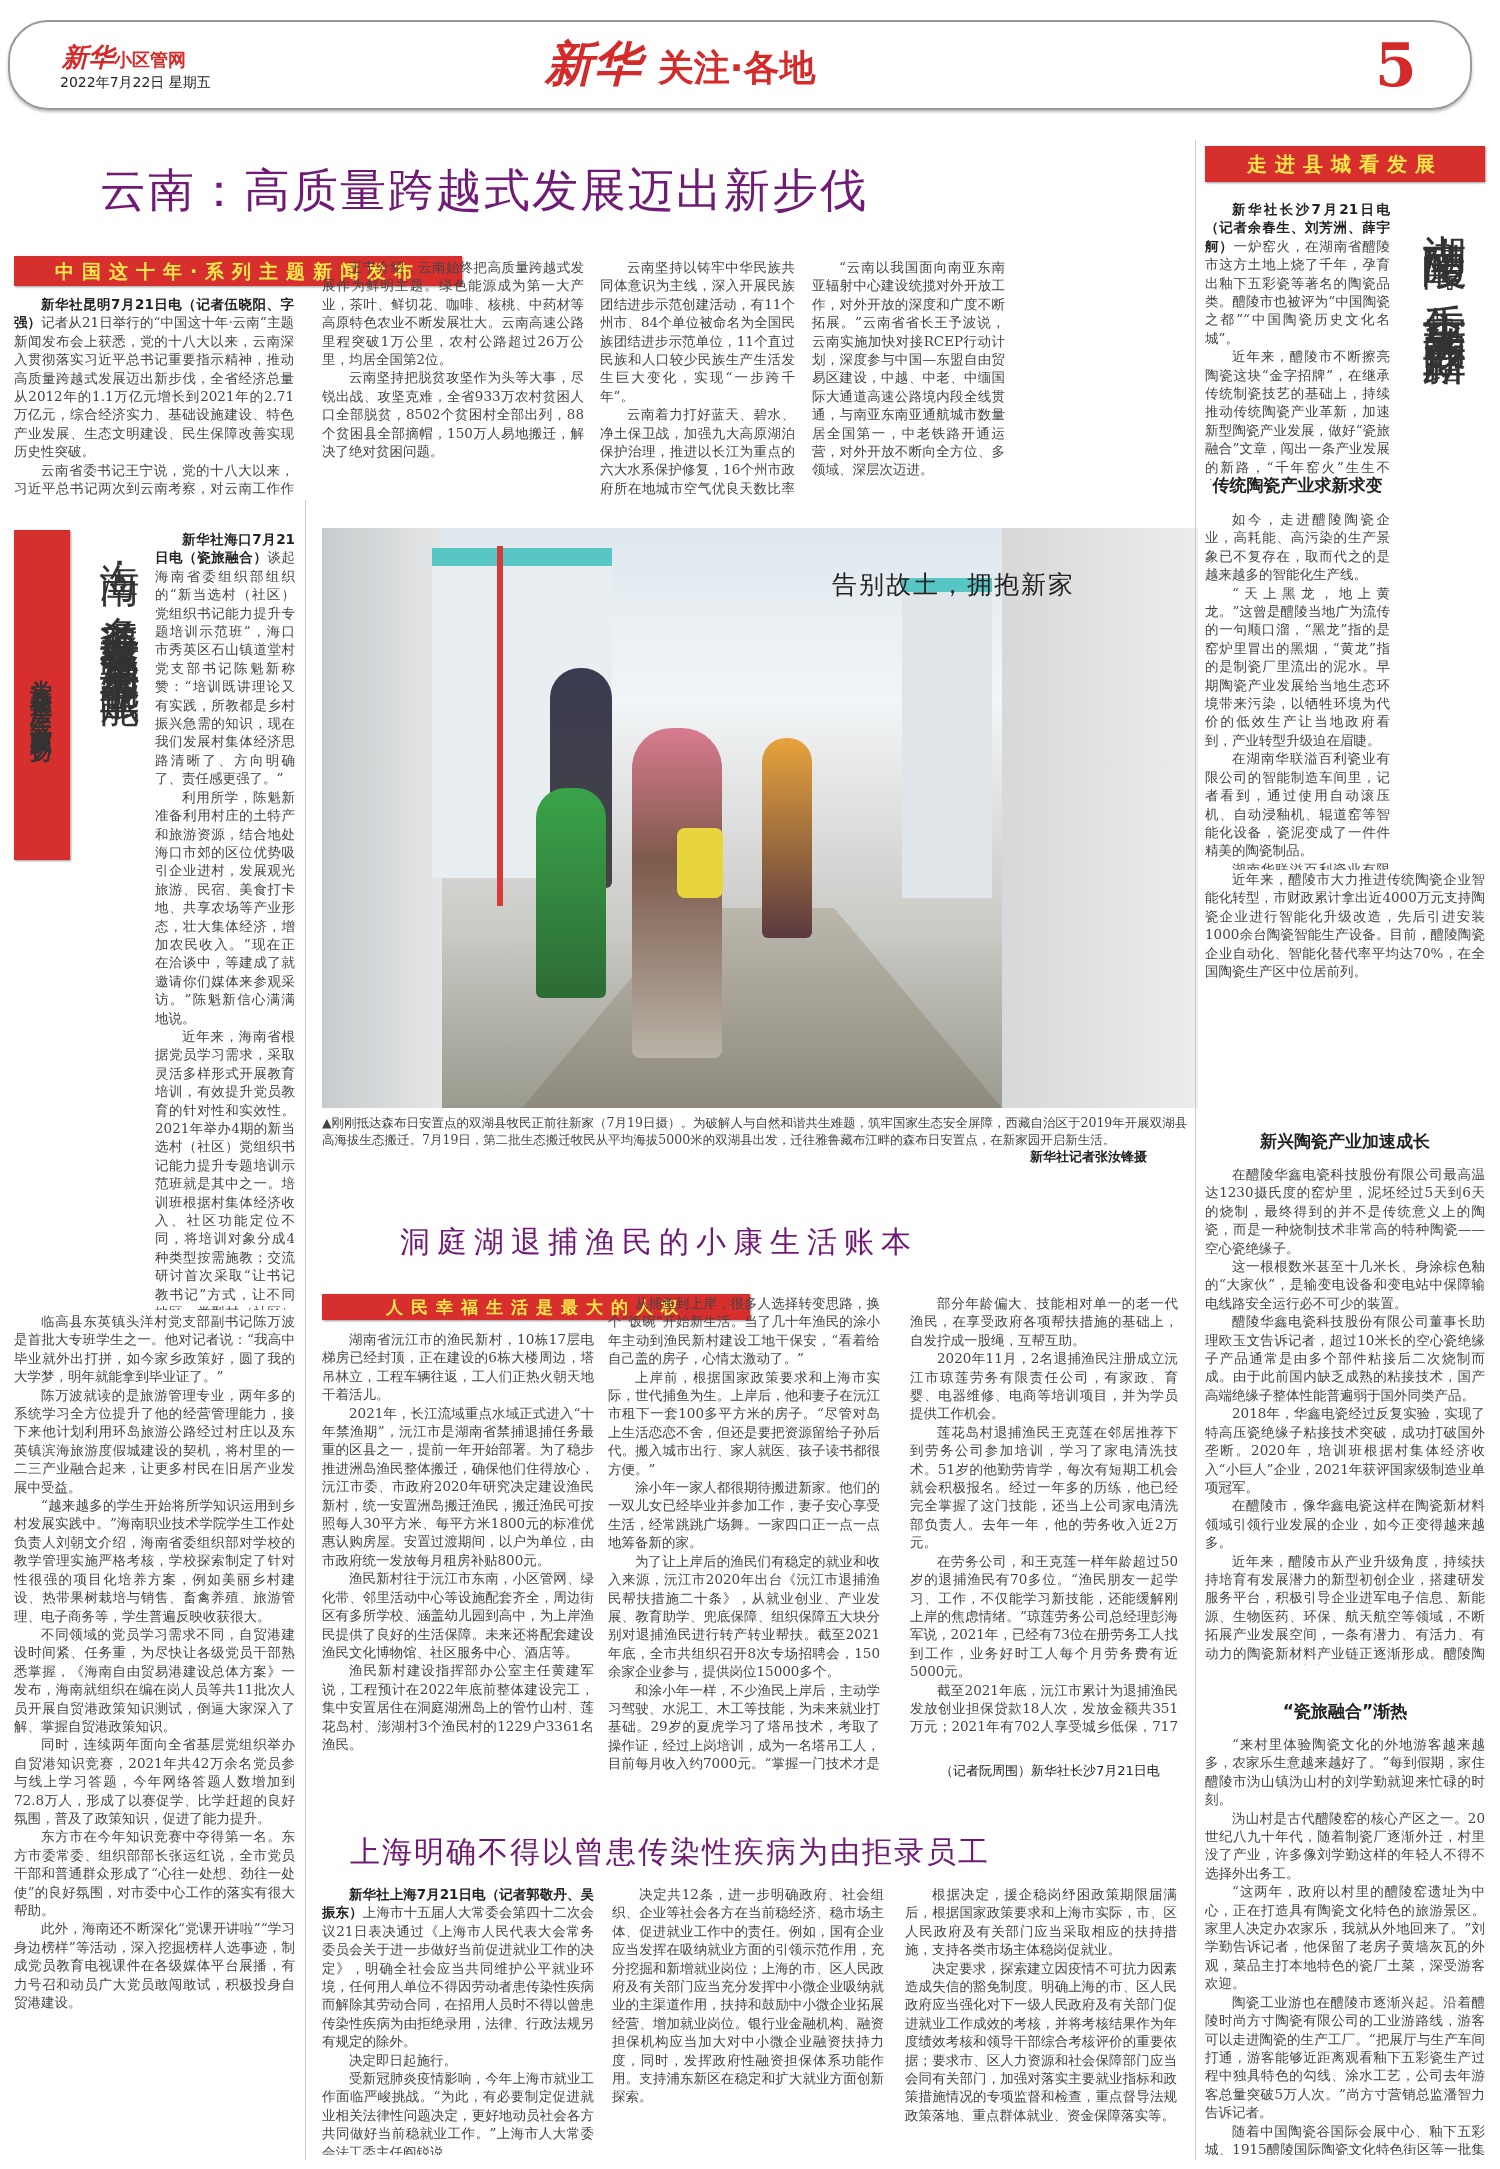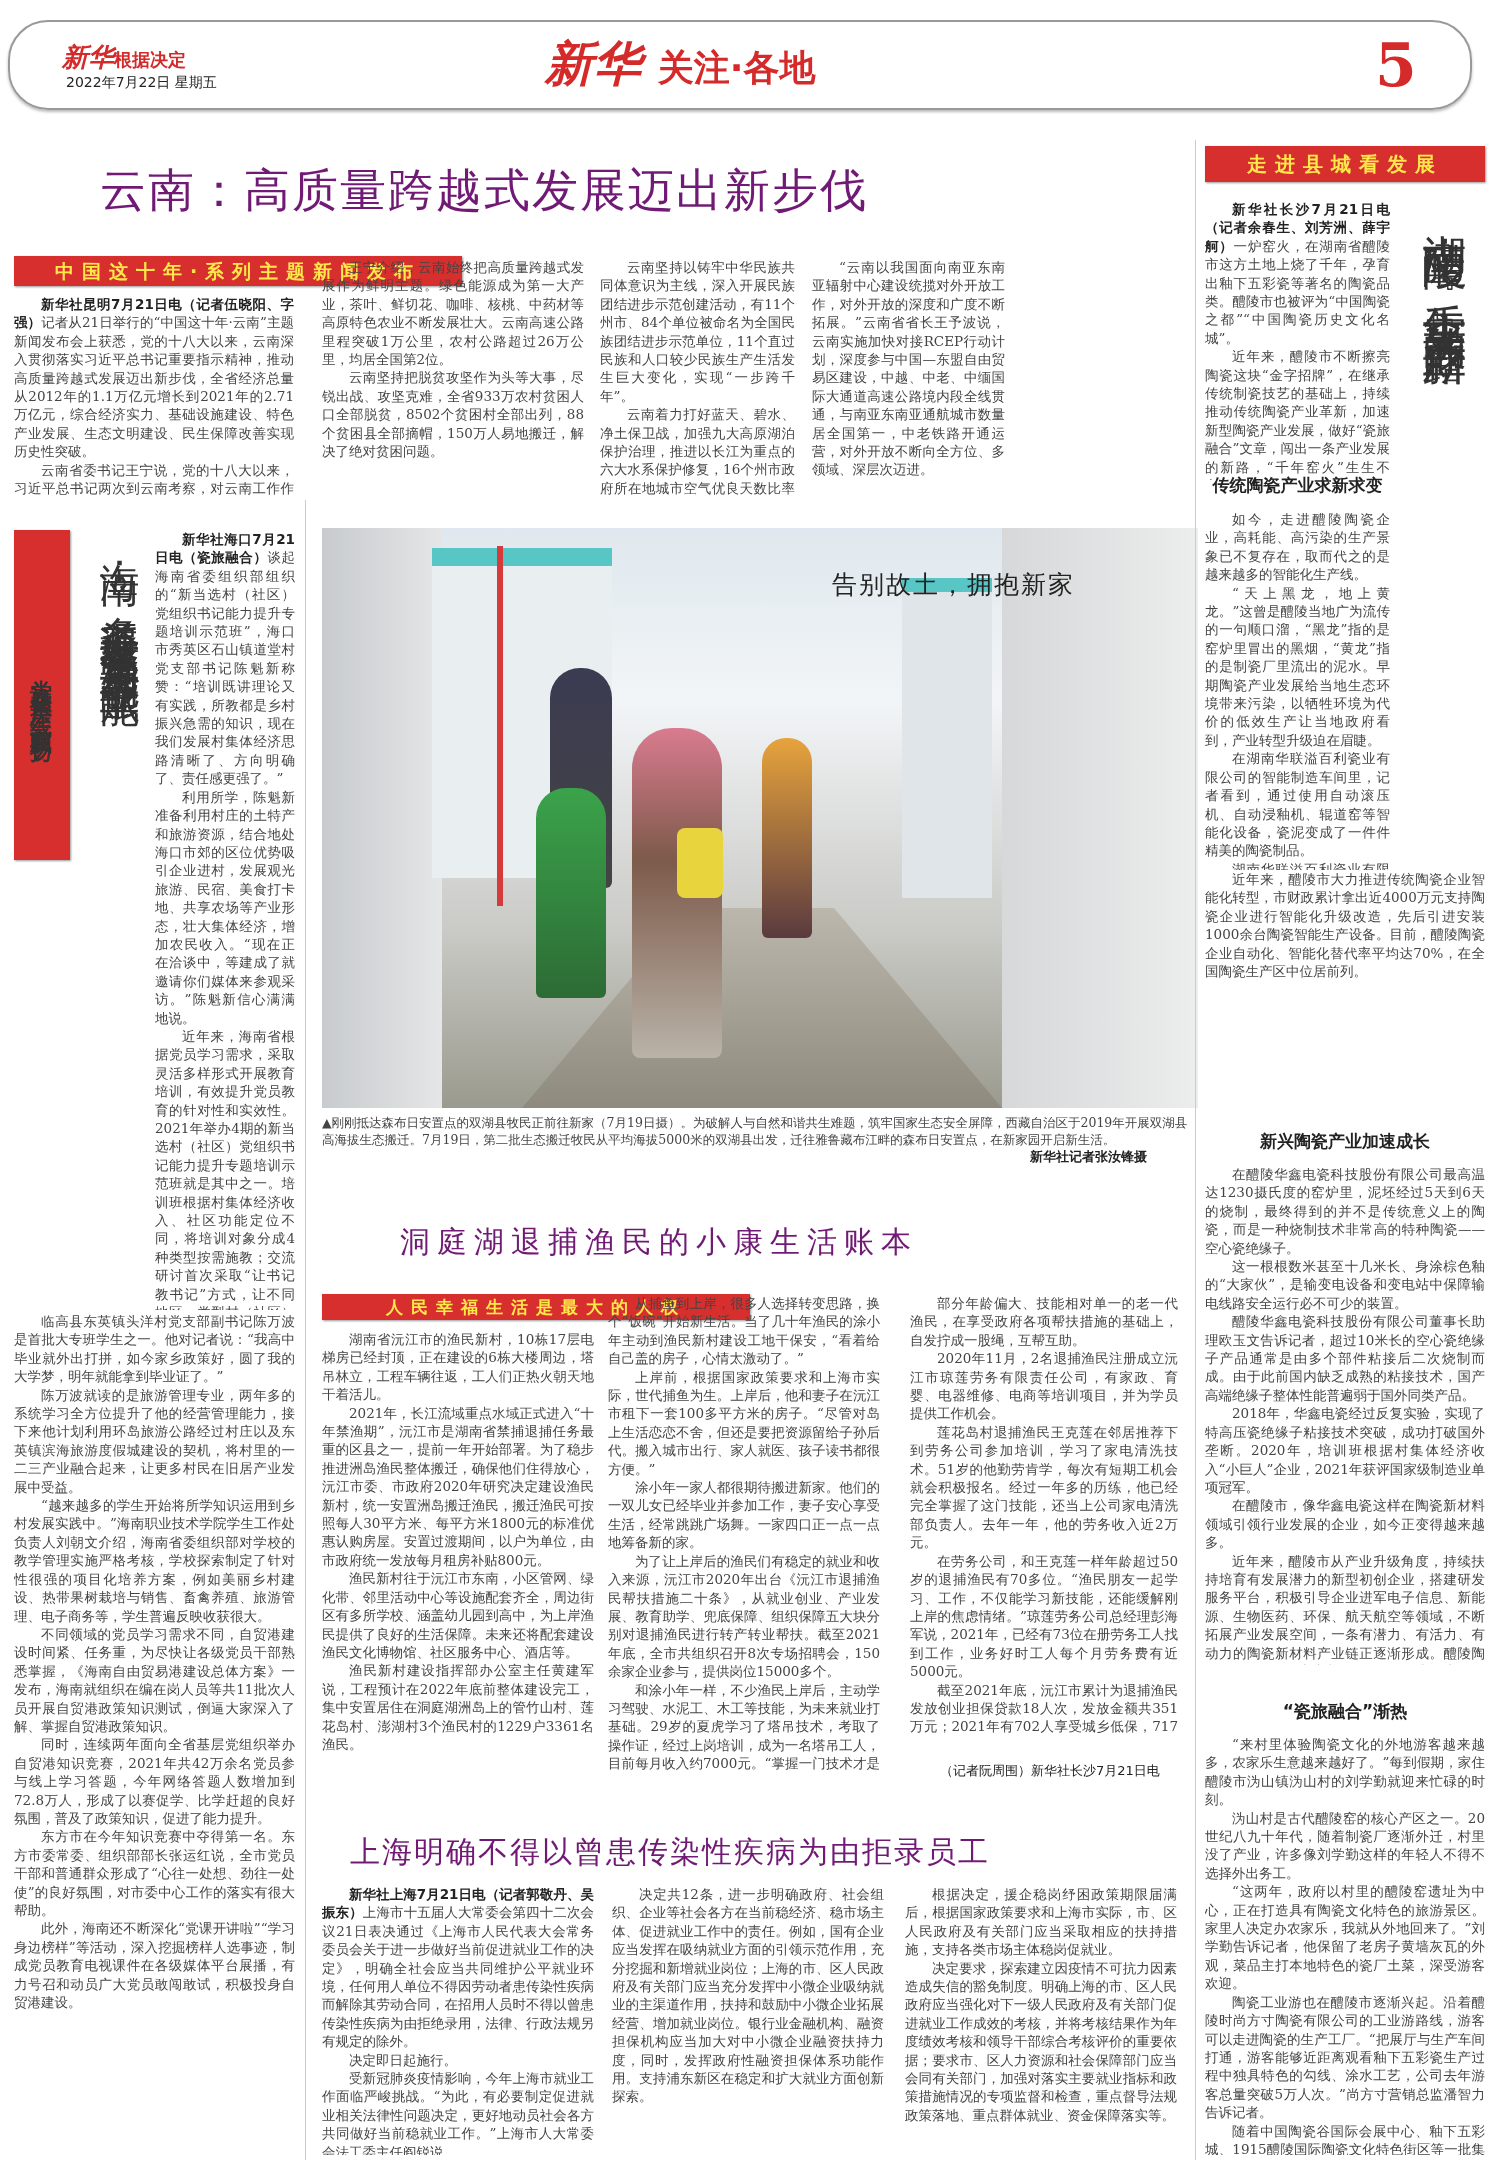--- a/index.html
+++ b/index.html
@@ -2,42 +2,42 @@
 <html><head>
 <meta charset="utf-8">
 <style>
   * { box-sizing: border-box; margin: 0; padding: 0; }
   html, body { width: 1500px; height: 2169px; background: #fff; overflow: hidden; }
   body { font-family: "DejaVu Serif", "Liberation Serif", serif; color: #333; position: relative; }
   .abs { position: absolute; }
   .masthead { left: 8px; top: 20px; width: 1464px; height: 90px; border: 2px solid #999; border-radius: 40px; box-shadow: 0 2px 3px #bbb; }
   .brand { left: 62px; top: 40px; font-family: "DejaVu Serif", serif; color: #d42a2a; font-size: 26px; font-weight: bold; font-style: italic; }
   .brand small { font-style: normal; font-size: 18px; }
-  .pub-date { left: 66px; top: 74px; font-family: "DejaVu Sans", sans-serif; font-size: 14px; color: #222; }
+  .pub-date { left: 60px; top: 74px; font-family: "DejaVu Sans", sans-serif; font-size: 14px; color: #222; }
   .section-title { left: 545px; top: 32px; color: #d42a2a; font-size: 48px; font-weight: bold; font-style: italic; }
   .section-title span { font-style: normal; font-size: 36px; font-family: "DejaVu Sans", sans-serif; }
   .page-no { left: 1375px; top: 30px; color: #d42a2a; font-size: 60px; font-weight: bold; font-family: "DejaVu Serif", serif; }
   .banner { background: #d72e2e; color: #ffe94a; font-family: "DejaVu Sans", sans-serif; font-weight: bold; text-align: center; letter-spacing: 8px; box-shadow: 1px 1px 2px #999; }
   .headline { font-family: "DejaVu Serif", serif; font-weight: normal; color: #701a75; letter-spacing: 2px; }
   .body { font-size: 13.5px; line-height: 18.4px; text-align: justify; color: #444; }
   .body p { text-indent: 2em; }
   .lead { font-family: "DejaVu Sans", sans-serif; font-weight: bold; color: #222; }
   .vtitle { writing-mode: vertical-rl; font-family: "DejaVu Serif", serif; color: #333; letter-spacing: 4px; }
   .sub { font-family: "DejaVu Sans", sans-serif; font-weight: bold; font-size: 17px; color: #222; text-align: center; }
   .photo { left: 322px; top: 528px; width: 876px; height: 580px; overflow: hidden; background: linear-gradient(180deg,#dfe8ee 0%,#f2f5f7 30%,#c9c9c5 70%,#9a9a8e 100%); }
   .caption { font-size: 12.5px; line-height: 17px; color: #444; }
   .credit { font-family: "DejaVu Sans", sans-serif; font-weight: bold; font-size: 13px; color: #222; }
   .rule { background: #ccc; }
 </style>
 </head>
 <body>
 
 <div class="abs masthead"></div>
 <div class="abs brand">
-  <span>新华</span><small>根据决定</small>
+  <span>新华</span><small>小区管网</small>
 </div>
 <div class="abs pub-date">2022年7月22日 星期五</div>
 <div class="abs section-title">
   <span style="font-style:italic;font-family:'DejaVu Serif',serif;font-size:48px">新华</span>
   <span>关注·各地</span>
 </div>
 <div class="abs page-no">5</div>
 
 <div class="abs headline" style="left:100px;top:160px;font-size:46px;">云南：高质量跨越式发展迈出新步伐</div>
 <div class="abs banner" style="left:14px;top:256px;width:448px;height:30px;font-size:19px;line-height:30px;">中国这十年·系列主题新闻发布</div>

